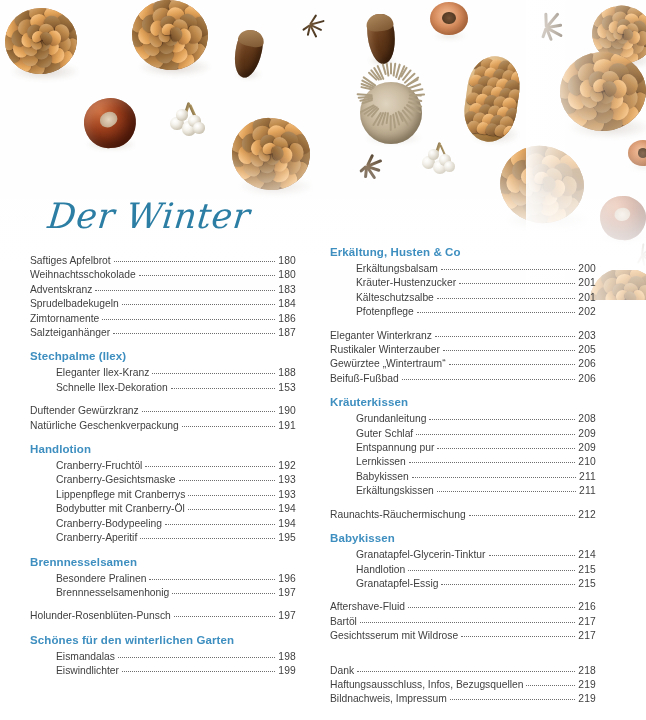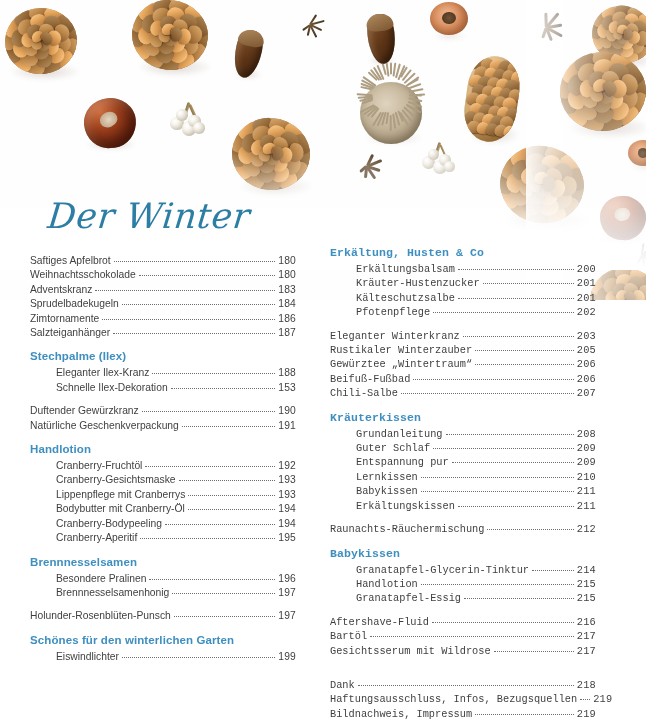--- a/index.html
+++ b/index.html
@@ -95,21 +95,21 @@
     font-style:italic;font-weight:400;
     font-size:35px;letter-spacing:.5px;
     color:#2d7ea4;
     z-index:50;
     transform:skewX(-6deg);
     white-space:nowrap;
   }
   .cols{position:absolute;left:0;top:245px;width:646px;z-index:50;}
   .col{position:absolute;top:0;width:266px;}
   .col-left{left:30px;}
-  .col-right{left:330px;font-family:Liberation Mono, monospace;}
+  .col-right{left:330px;}
 
   .grp{margin:0 0 0 0;}
   .grp-head{
     color:#3e8fc0;font-weight:bold;font-size:11.5px;
     letter-spacing:.1px;margin:0 0 2px 0;line-height:15px;
   }
   .gap{height:9px;}
   .gap-lg{height:20px;}
 
   .row{
@@ -672,20 +672,25 @@
           <div class="row">
             <span class="lbl">Holunder-Rosenblüten-Punsch</span>
             <span class="dots"></span>
             <span class="pg">197</span>
           </div>
         </div>
         <div class="gap"></div>
         <div class="grp">
           <div class="grp-head">Schönes für den winterlichen Garten</div>
           <div class="row indent">
+            <span class="lbl">Eismandalas</span>
+            <span class="dots"></span>
+            <span class="pg">198</span>
+          </div>
+          <div class="row indent">
             <span class="lbl">Eiswindlichter</span>
             <span class="dots"></span>
             <span class="pg">199</span>
           </div>
         </div>
       </div>
     <div class="col col-right" id="col-right">
         <div class="grp">
           <div class="grp-head">Erkältung, Husten &amp; Co</div>
           <div class="row indent">
@@ -724,25 +729,20 @@
           <div class="row">
             <span class="lbl">Gewürztee „Wintertraum“</span>
             <span class="dots"></span>
             <span class="pg">206</span>
           </div>
           <div class="row">
             <span class="lbl">Beifuß-Fußbad</span>
             <span class="dots"></span>
             <span class="pg">206</span>
           </div>
-          <div class="row">
-            <span class="lbl">Chili-Salbe</span>
-            <span class="dots"></span>
-            <span class="pg">207</span>
-          </div>
         </div>
         <div class="gap"></div>
         <div class="grp">
           <div class="grp-head">Kräuterkissen</div>
           <div class="row indent">
             <span class="lbl">Grundanleitung</span>
             <span class="dots"></span>
             <span class="pg">208</span>
           </div>
           <div class="row indent">

